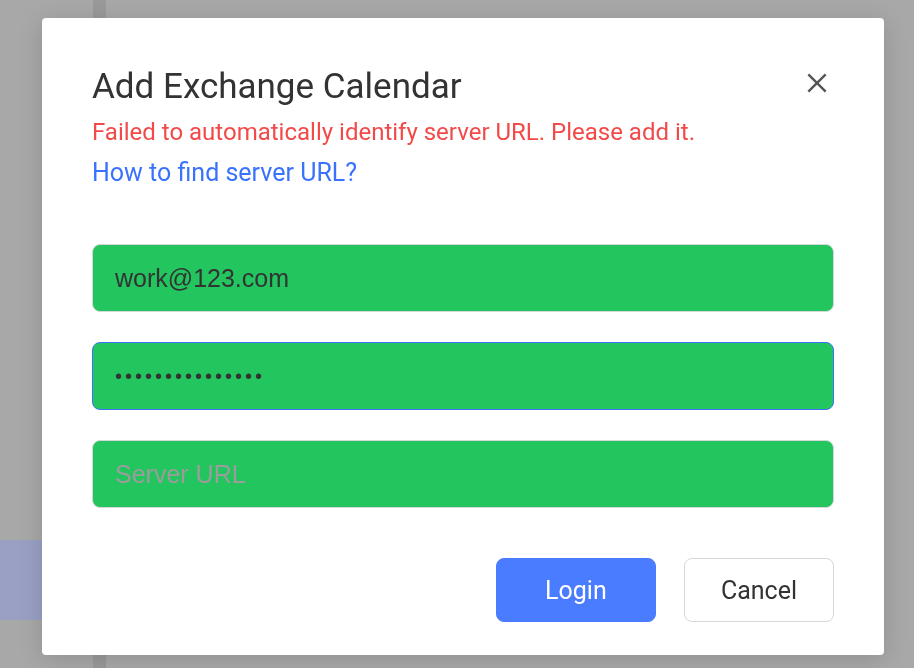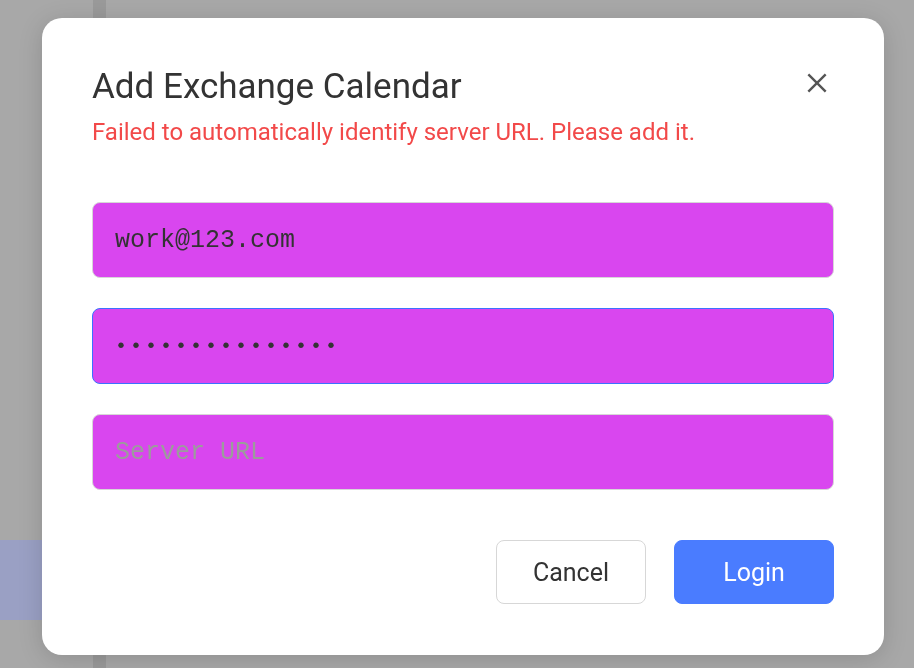--- a/index.html
+++ b/index.html
@@ -31,21 +31,21 @@
       height: 668px;
       background: #9a9a9a;
     }
     .modal {
       position: absolute;
       left: 42px;
       top: 18px;
       width: 842px;
       height: 637px;
       background: #ffffff;
-      border-radius: 20px;
+      border-radius: 4px;
       box-shadow: 0 4px 24px rgba(0,0,0,0.15);
       padding: 48px 50px 24px 50px;
     }
     .modal-header {
       display: flex;
       justify-content: space-between;
       align-items: flex-start;
       margin-bottom: 8px;
     }
     .modal-title {
@@ -83,30 +83,30 @@
       display: inline-block;
       margin-top: 8px;
       line-height: 1.35;
       cursor: pointer;
     }
     .form {
       margin-top: 54px;
     }
     .input-field {
       width: 100%;
-      height: 76px;
+      height: 68px;
       border: 1.5px solid #d7d7d7;
       border-radius: 8px;
       font-size: 25px;
       padding: 0 22px;
       color: #333333;
-      font-family: Liberation Mono, monospace;
+      font-family: Liberation Sans, sans-serif;
       outline: none;
       margin-bottom: 30px;
-      background: #d946ef;
+      background: #22c55e;
     }
     .input-field::placeholder {
       color: #9c9c9c;
     }
     .input-field.focused {
       border-color: #3a72ff;
     }
     .input-password {
       letter-spacing: 3px;
       font-size: 20px;
@@ -150,26 +150,27 @@
     <button class="close-btn">
       <span>
         <svg viewBox="0 0 24 24" fill="none">
           <path d="M4 4 L20 20 M20 4 L4 20"></path>
         </svg>
       </span>
     </button>
   </div>
 
   <div class="error-message">Failed to automatically identify server URL. Please add it.</div>
+  <a class="help-link">How to find server URL?</a>
 
   <div class="form">
     <input type="text" class="input-field" value="work@123.com" style="">
 
     <input type="password" class="input-field input-password focused" value="•••••••••••••••" style="">
 
     <input type="text" class="input-field" placeholder="Server URL" style="">
 
     <div class="button-row">
+      <button class="btn btn-primary">Login</button>
       <button class="btn btn-secondary">Cancel</button>
-      <button class="btn btn-primary">Login</button>
     </div>
   </div>
 </div>
 
 </body></html>

